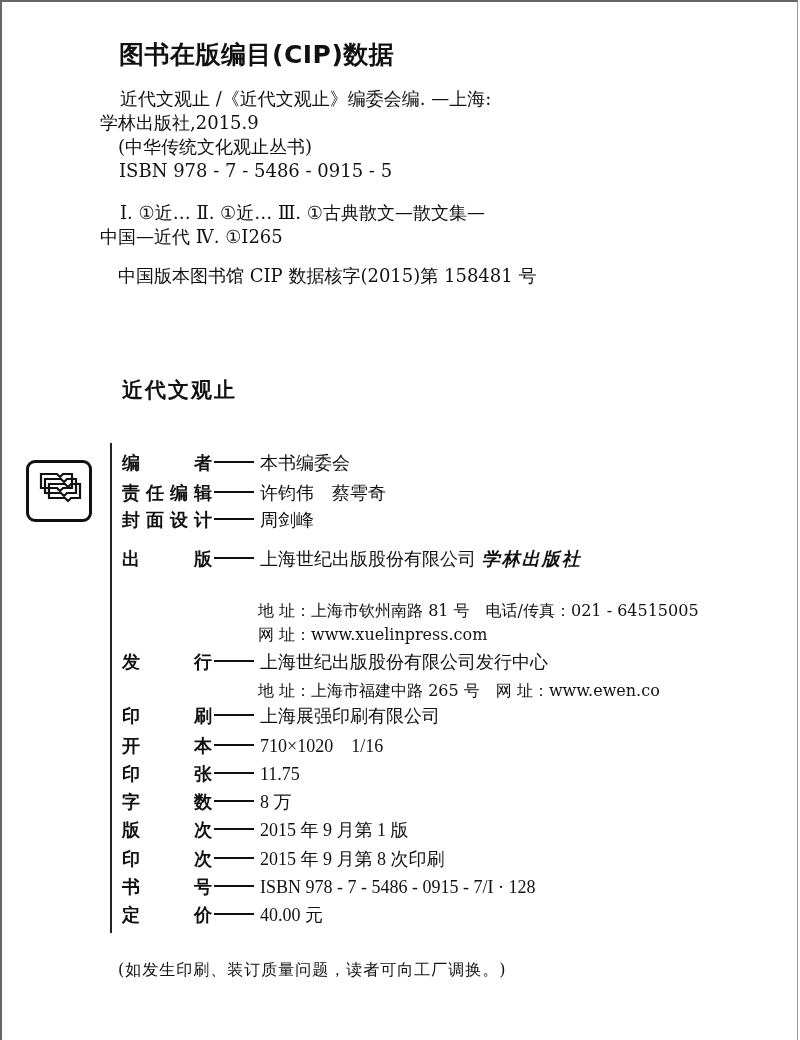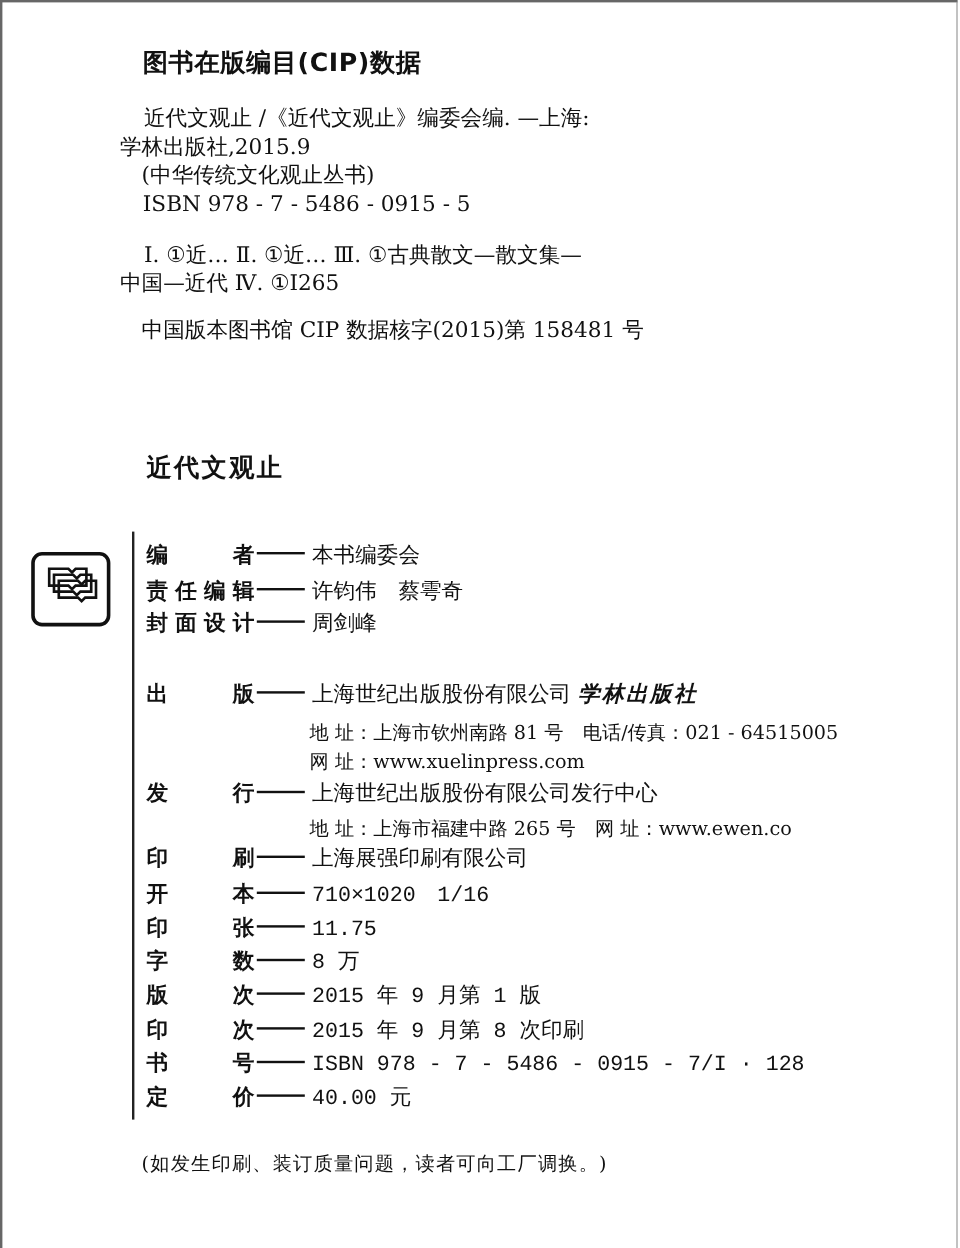--- a/index.html
+++ b/index.html
@@ -1,28 +1,28 @@
 <!DOCTYPE html>
 <html><head>
 <meta charset="utf-8">
 <style>
   html, body { margin:0; padding:0; }
   body { width:800px; height:1040px; background:#fff; position:relative; overflow:hidden;
          font-family:"DejaVu Serif","Liberation Serif",serif; color:#111; }
   .frame { position:absolute; left:0; top:0; width:798px; height:1040px;
            border-top:2px solid #666; border-left:2px solid #666; border-right:1px solid #999; box-sizing:border-box; }
-  .cip-title { position:absolute; left:119px; top:38px; font-family:"DejaVu Sans",sans-serif; font-weight:bold; font-size:21px; letter-spacing:0.5px; }
+  .cip-title { position:absolute; left:119px; top:38px; font-family:"DejaVu Sans",sans-serif; font-weight:bold; font-size:25px; letter-spacing:0.5px; }
   .cip-line { position:absolute; font-size:18px; white-space:nowrap; line-height:22px;margin-top:11px; }
   .book-title { position:absolute; left:122px; top:376px; font-family:"DejaVu Sans",sans-serif; font-weight:bold; font-size:21px; letter-spacing:2px; }
   .vline { position:absolute; left:110px; top:443px; width:2px; height:490px; background:#222; }
   .logo { position:absolute; left:26px; top:460px; width:66px; height:62px; border:3px solid #111; border-radius:9px; box-sizing:border-box; }
   .row { position:absolute; left:122px; font-size:18px; white-space:nowrap; line-height:24px; }
   .lbl { display:inline-block; width:90px; font-family:"DejaVu Sans",sans-serif; font-weight:bold; text-align-last:justify; text-align:justify; }
   .dash { display:inline-block; width:40px; border-top:2px solid #111; vertical-align:middle; margin:0 6px 0 2px; position:relative; top:-2px; }
-  .val { font-family:Liberation Mono, monospace; }
+  .val { font-family:Liberation Serif, serif; }
   .sub { position:absolute; left:258px; font-size:16px; white-space:nowrap; line-height:22px; }
   .brush { font-family:"DejaVu Serif",serif; font-style:italic; font-weight:bold; letter-spacing:2px; }
   .footer { position:absolute; left:118px; top:960px; font-size:16px; letter-spacing:1px; white-space:nowrap; }
 </style>
 </head>
 <body>
 
 <div class="frame"></div>
 
 <div class="cip-title">图书在版编目(CIP)数据</div>
@@ -45,21 +45,21 @@
     </g>
   </svg>
 </div>
 
 <div class="vline"></div>
 
 <div class="row" style="top:451px"><span class="lbl">编　　者</span><span class="dash"></span><span class="val">本书编委会</span></div>
 <div class="row" style="top:481px"><span class="lbl">责任编辑</span><span class="dash"></span><span class="val">许钧伟　蔡雩奇</span></div>
 <div class="row" style="top:508px"><span class="lbl">封面设计</span><span class="dash"></span><span class="val">周剑峰</span></div>
 
-<div class="row" style="top:567px"><span class="lbl">出　　版</span><span class="dash"></span><span class="val">上海世纪出版股份有限公司</span> <span class="brush">学林出版社</span></div>
+<div class="row" style="top:547px"><span class="lbl">出　　版</span><span class="dash"></span><span class="val">上海世纪出版股份有限公司</span> <span class="brush">学林出版社</span></div>
 <div class="sub" style="top:600px">地 址：上海市钦州南路 81 号　电话/传真：021 - 64515005</div>
 <div class="sub" style="top:624px">网 址：www.xuelinpress.com</div>
 
 <div class="row" style="top:650px"><span class="lbl">发　　行</span><span class="dash"></span><span class="val">上海世纪出版股份有限公司发行中心</span></div>
 <div class="sub" style="top:680px">地 址：上海市福建中路 265 号　网 址：www.ewen.co</div>
 
 <div class="row" style="top:704px"><span class="lbl">印　　刷</span><span class="dash"></span><span class="val">上海展强印刷有限公司</span></div>
 <div class="row" style="top:734px"><span class="lbl">开　　本</span><span class="dash"></span><span class="val">710×1020　1/16</span></div>
 <div class="row" style="top:762px"><span class="lbl">印　　张</span><span class="dash"></span><span class="val">11.75</span></div>
 <div class="row" style="top:790px"><span class="lbl">字　　数</span><span class="dash"></span><span class="val">8 万</span></div>

